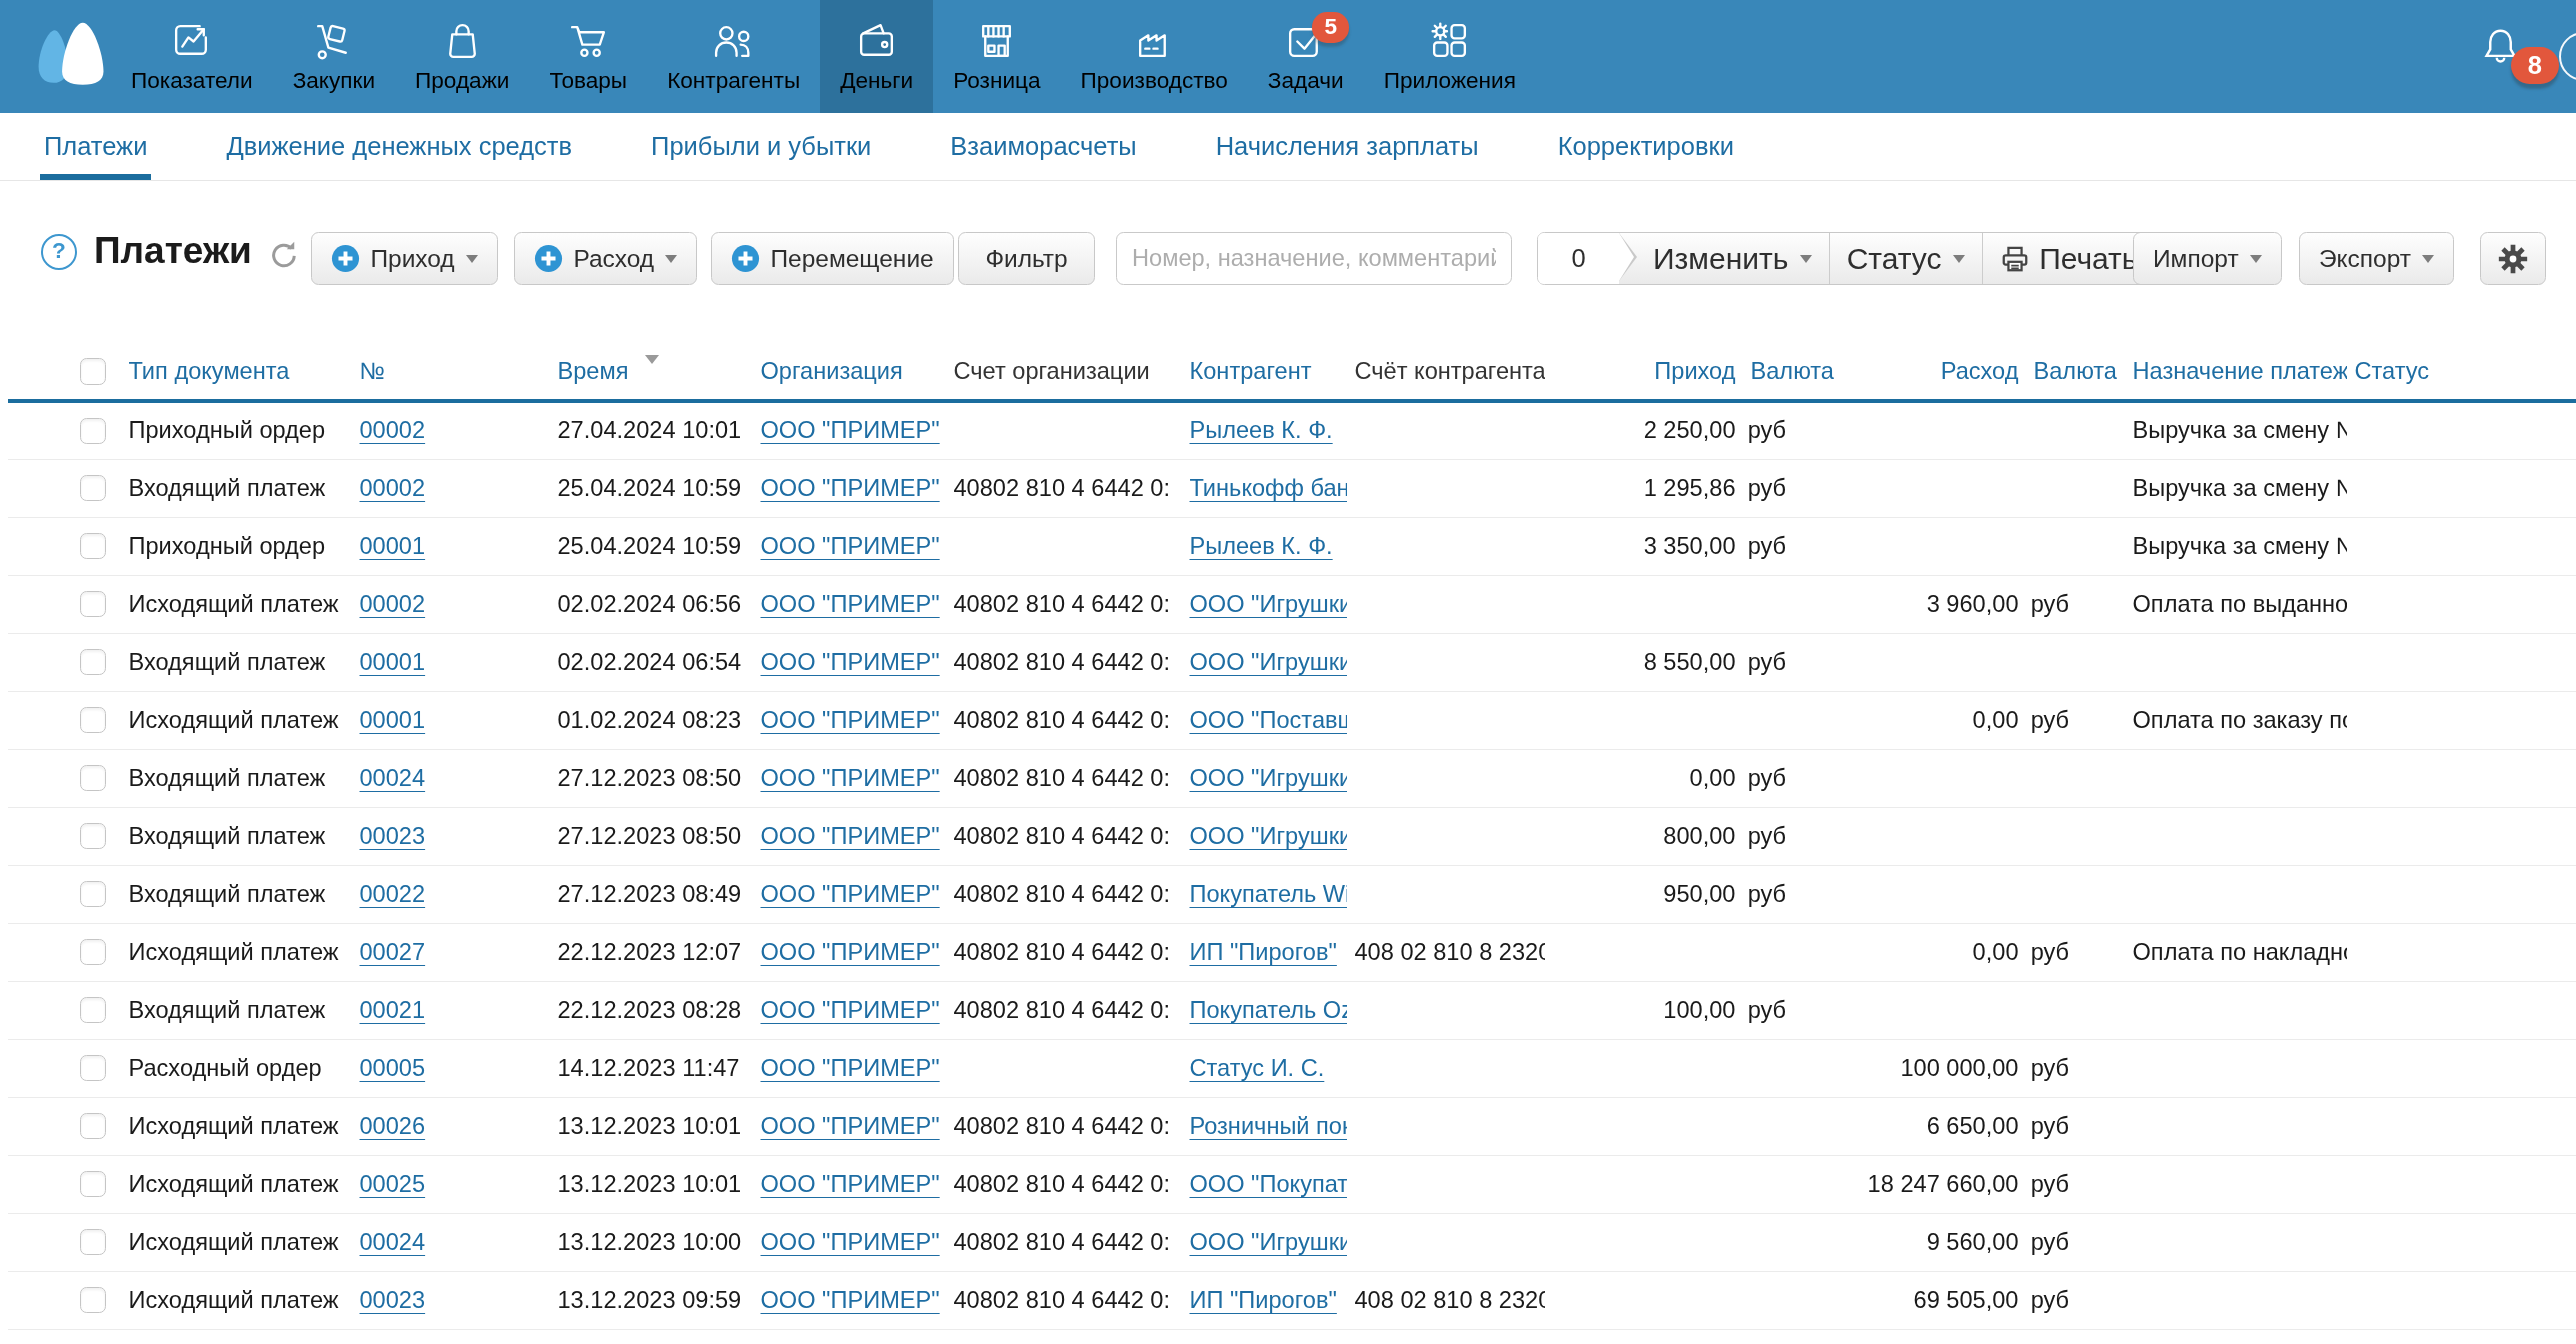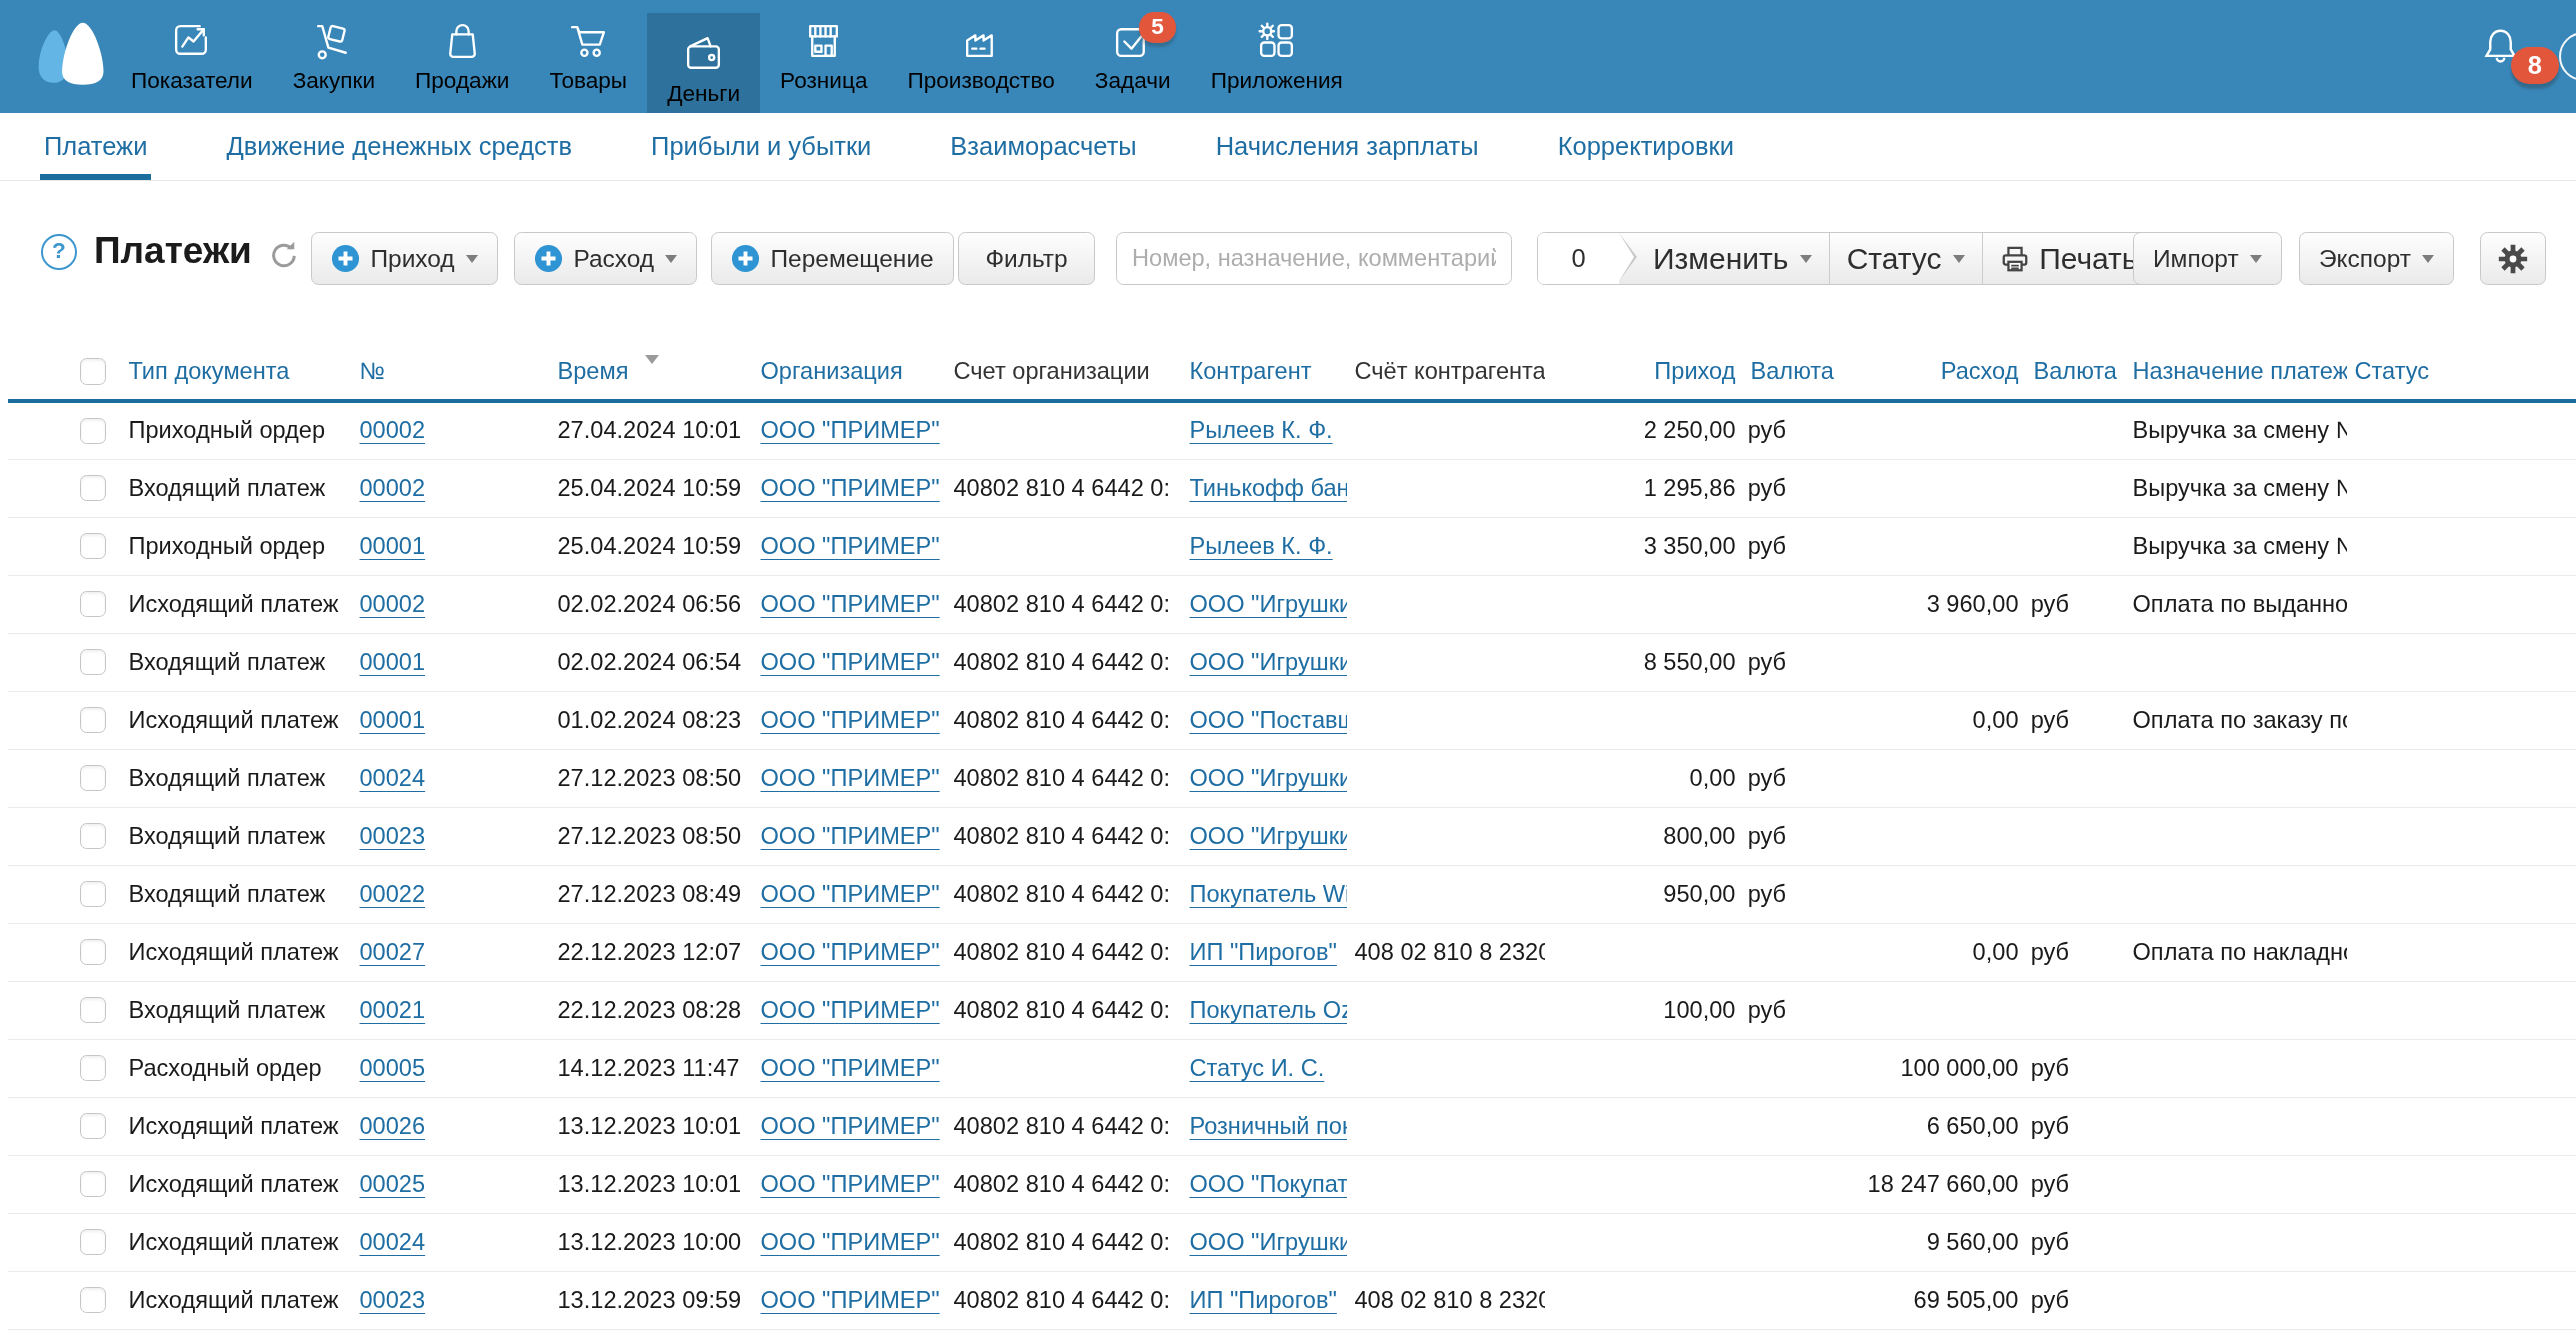--- a/index.html
+++ b/index.html
@@ -4,21 +4,21 @@
 <style>
   * { margin:0; padding:0; box-sizing:border-box; }
   html,body { width:2576px; height:1345px; overflow:hidden; background:#fff;
     font-family:"Liberation Sans","DejaVu Sans",sans-serif; }
 
   
   .topnav { position:absolute; left:0; top:0; width:2576px; height:113px; background:#3987b9; }
   .logo { position:absolute; left:26.4px; top:17px; width:91px; height:79px; }
   .nav { position:absolute; left:111px; top:0; height:113px; display:flex; }
   .nav-item { height:113px; padding:19px 20px 0; display:flex; flex-direction:column; align-items:center; cursor:pointer; position:relative; }
-  .nav-item.active { background:#2d719c;margin-top:13px; }
+  .nav-item.active { background:#2d719c; }
   .nav-icon { width:45px; height:45px; position:relative; }
   .nav-icon svg { width:45px; height:45px; }
   .nav-label { margin-top:3.8px; font-size:22.6px; color:#000000; white-space:nowrap; }
   .nav-badge { position:absolute; top:-7.5px; right:-21px; background:#e2573c; color:#fff;
     font-size:22.6px; font-weight:bold; border-radius:15px; padding:2.8px 12.3px;
     box-shadow:0 3.8px 2.8px rgba(40,40,40,.25); }
   .top-right { position:absolute; right:0; top:0; width:123px; height:113px; }
   .bell { position:absolute; right:55px; top:24.5px; width:41px; height:45px; cursor:pointer; }
   .bell-badge { position:absolute; right:17px; top:47px; background:#e2573c; color:#fff;
     font-size:25.5px; font-weight:bold; border-radius:21px; padding:3.8px 17px;
@@ -114,20 +114,29 @@
         <span class="nav-label">Продажи</span>
       </div>
       <div class="nav-item">
         <span class="nav-icon"><svg viewBox="0 0 44 44">
             <path fill="none" stroke="#fff" stroke-width="2.3" stroke-linecap="round" stroke-linejoin="round" d="M6 8h5l2 5h24l-4 12H16L11 8z"></path>
             <circle fill="none" stroke="#fff" stroke-width="2.3" stroke-linecap="round" stroke-linejoin="round" cx="18" cy="33" r="3"></circle>
             <circle fill="none" stroke="#fff" stroke-width="2.3" stroke-linecap="round" stroke-linejoin="round" cx="30" cy="33" r="3"></circle>
           </svg></span>
         <span class="nav-label">Товары</span>
       </div>
+      <div class="nav-item">
+        <span class="nav-icon"><svg viewBox="0 0 44 44">
+            <circle fill="none" stroke="#fff" stroke-width="2.3" stroke-linecap="round" stroke-linejoin="round" cx="15" cy="14" r="6"></circle>
+            <path fill="none" stroke="#fff" stroke-width="2.3" stroke-linecap="round" stroke-linejoin="round" d="M5 36v-3c0-6 4.5-10 10-10s10 4 10 10v3"></path>
+            <circle fill="none" stroke="#fff" stroke-width="2.3" stroke-linecap="round" stroke-linejoin="round" cx="32" cy="17" r="4.5"></circle>
+            <path fill="none" stroke="#fff" stroke-width="2.3" stroke-linecap="round" stroke-linejoin="round" d="M29 25c4.5 0 7.5 3 7.5 8v3h-6"></path>
+          </svg></span>
+        <span class="nav-label">Контрагенты</span>
+      </div>
       <div class="nav-item active">
         <span class="nav-icon"><svg viewBox="0 0 44 44">
             <rect fill="none" stroke="#fff" stroke-width="2.3" stroke-linecap="round" stroke-linejoin="round" x="7" y="14" width="30" height="21" rx="3"></rect>
             <path fill="none" stroke="#fff" stroke-width="2.3" stroke-linecap="round" stroke-linejoin="round" d="M9 14L26 6l3 8"></path>
             <circle fill="none" stroke="#fff" stroke-width="2.3" stroke-linecap="round" stroke-linejoin="round" cx="30" cy="25" r="2.5"></circle>
           </svg></span>
         <span class="nav-label">Деньги</span>
       </div>
       <div class="nav-item">
         <span class="nav-icon"><svg viewBox="0 0 44 44">

